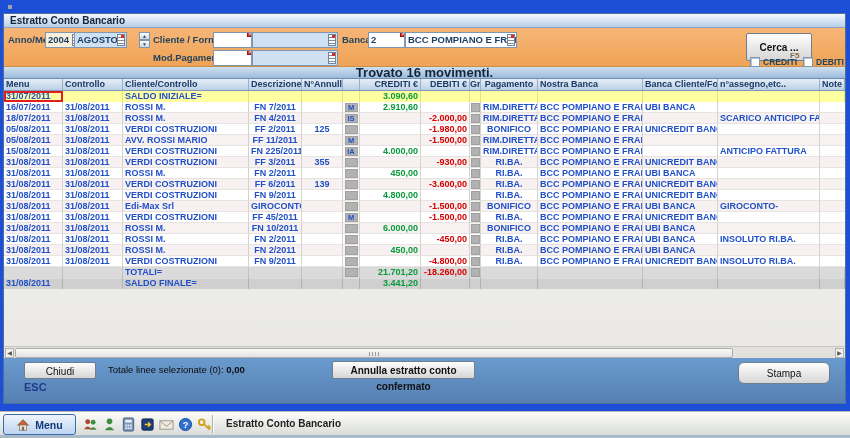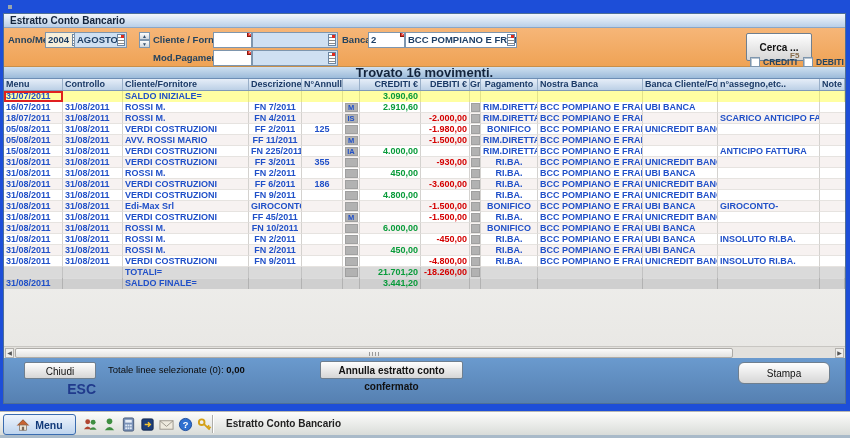--- a/index.html
+++ b/index.html
@@ -79,25 +79,25 @@
           font-size:6px;line-height:8px;text-align:center;color:#555;}
   .sthumb{position:absolute;left:11px;top:1px;width:718px;height:10px;background:linear-gradient(#fbfbfb,#e2e2e0);
           border:1px solid #adabA7;border-radius:2px;}
   .sgrip{position:absolute;left:50%;top:3px;width:10px;height:4px;margin-left:-5px;
          background:repeating-linear-gradient(to right,#9a9a9a 0 1px,transparent 1px 3px);}
 
   
   .footer{position:absolute;left:0;top:344px;width:100%;height:47px;
           background:linear-gradient(to bottom,#6a9ace,#557fb0);}
   .chiudi-btn{position:absolute;left:20px;top:4px;width:72px;height:17px;line-height:15px;}
-  .esc-hint{position:absolute;left:20px;top:23px;width:72px;text-align:right;
-            font-size:14px;font-weight:bold;color:#203a8c;}
+  .esc-hint{position:absolute;left:20px;top:23px;width:72px;text-align:left;
+            font-size:11px;font-weight:bold;color:#203a8c;}
   .tot-sel{position:absolute;left:104px;top:6px;font-size:9.5px;color:#0c0c0c;}
   .tot-sel b{font-weight:bold;}
-  .annulla-btn{position:absolute;left:316px;top:3px;width:143px;height:18px;line-height:16px;font-weight:bold;}
+  .annulla-btn{position:absolute;left:328px;top:3px;width:143px;height:18px;line-height:16px;font-weight:bold;}
   .stampa-btn{position:absolute;left:734px;top:4px;width:92px;height:22px;line-height:15px;border-radius:6px;}
 
   
   .taskbar{position:absolute;left:0;top:411px;width:850px;height:27px;
            background:linear-gradient(to bottom,#fdfdfb,#d9dcd9);
            border-top:1px solid #b8b8b4;border-bottom:3px solid #a9bac9;}
   .menu-btn{position:absolute;left:3px;top:2px;width:73px;height:21px;border:1px solid #3a6cb0;border-radius:3px;
             background:linear-gradient(to bottom,#eef4fc,#bed4ee);display:flex;align-items:center;
             justify-content:center;gap:5px;font-size:10.5px;font-weight:bold;color:#123a7a;}
   .tb-icons{position:absolute;left:83px;top:3px;height:19px;display:flex;align-items:center;gap:4px;}
@@ -175,21 +175,21 @@
     </div>
 
     <div class="statusbar">
       <span>Trovato 16 movimenti.</span>
     </div>
 
     <div class="grid">
       <div class="trow thead" id="thead">
           <div class="cell c0">Menu</div>
           <div class="cell c1">Controllo</div>
-          <div class="cell c2">Cliente/Fornitore</div>
+          <div class="cell c2">Cliente/Controllo</div>
           <div class="cell c3">Descrizione</div>
           <div class="cell c4">N°Annulla.</div>
           <div class="cell c5"></div>
           <div class="cell c6">CREDITI €</div>
           <div class="cell c7">DEBITI €</div>
           <div class="cell c8">Gr</div>
           <div class="cell c9">Pagamento</div>
           <div class="cell c10">Nostra Banca</div>
           <div class="cell c11">Banca Cliente/Forn.</div>
           <div class="cell c12">n°assegno,etc..</div>
@@ -350,21 +350,21 @@
             <div class="cell c10 txt-blue">BCC POMPIANO E FRANCI...</div>
             <div class="cell c11 txt-blue">UBI BANCA</div>
             <div class="cell c12"></div>
             <div class="cell c13"></div>
           </div>
           <div class="trow row-mov row-alt">
             <div class="cell c0 txt-blue">31/08/2011</div>
             <div class="cell c1 txt-blue">31/08/2011</div>
             <div class="cell c2 txt-blue">VERDI COSTRUZIONI</div>
             <div class="cell c3 txt-blue">FF 6/2011</div>
-            <div class="cell c4 txt-blue">186</div>
+            <div class="cell c4 txt-blue">139</div>
             <div class="cell c5">
               <span class="flagbox"></span>
             </div>
             <div class="cell c6 val-credit"></div>
             <div class="cell c7 val-debit">-3.600,00</div>
             <div class="cell c8">
               <span class="grbox"></span>
             </div>
             <div class="cell c9 txt-blue">RI.BA.</div>
             <div class="cell c10 txt-blue">BCC POMPIANO E FRANCI...</div>

